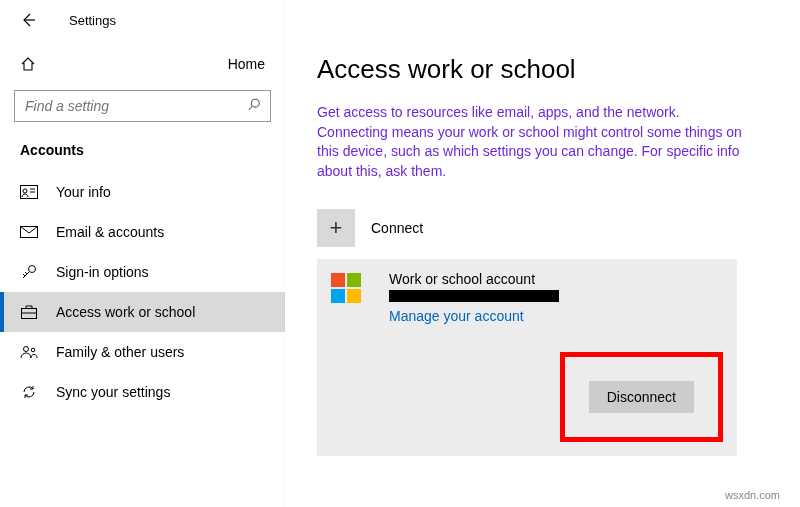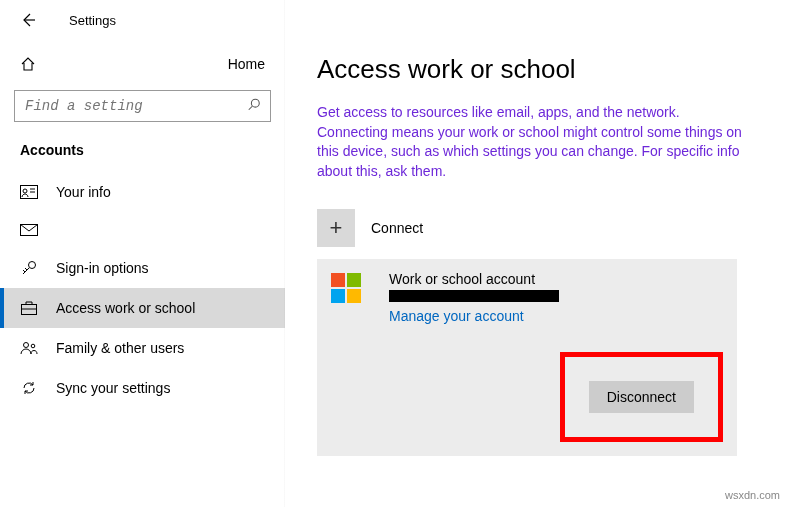--- a/index.html
+++ b/index.html
@@ -47,21 +47,21 @@
   .search-wrap {
     margin: 8px 14px 14px 14px;
     position: relative;
   }
   .search-input {
     width: 100%;
     height: 32px;
     border: 1px solid #999;
     background: #fff;
     padding: 0 34px 0 10px;
-    font-family: Liberation Mono, monospace;
+    font-family: Liberation Sans, sans-serif;
     font-size: 14px;
     font-style: italic;
     color: #666;
     outline: none;
   }
   .search-icon {
     position: absolute;
     right: 10px; top: 50%;
     transform: translateY(-50%) scaleX(-1);
   }
@@ -227,20 +227,21 @@
     <span>Your info</span>
   </div>
 
   <div class="nav-item">
     <span class="icon">
       <svg width="18" height="12" viewBox="0 0 18 12">
           <rect x="0.5" y="0.5" width="17" height="11" stroke="#000" fill="none"></rect>
           <path d="M0.5 0.5 L9 7 L17.5 0.5" stroke="#000" fill="none"></path>
         </svg>
     </span>
+    <span>Email &amp; accounts</span>
   </div>
 
   <div class="nav-item">
     <span class="icon">
       <svg width="16" height="16" viewBox="0 0 16 16">
           <circle cx="11" cy="5" r="3.5" stroke="#000" fill="none"></circle>
           <path d="M8 8 L2 14 M4 12 L2 10 M6 10 L4 8" stroke="#000" fill="none"></path>
         </svg>
     </span>
     <span>Sign-in options</span>

